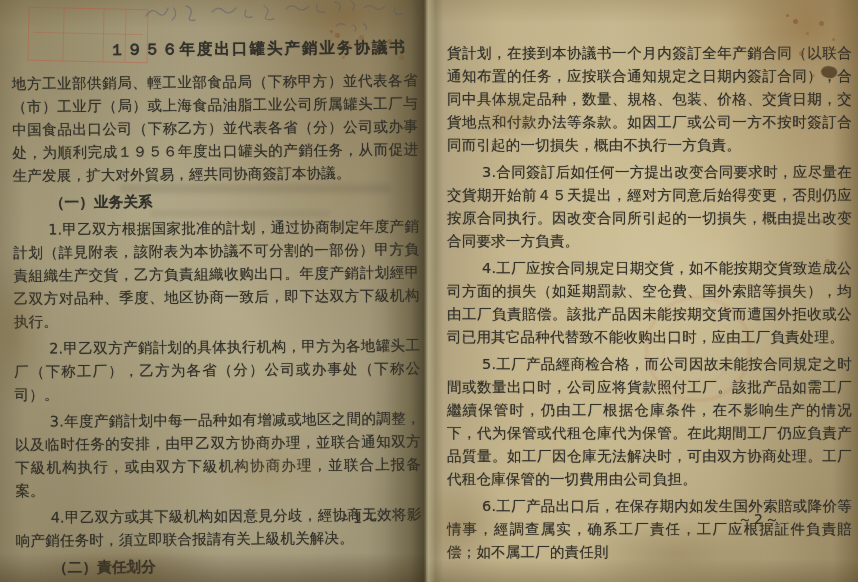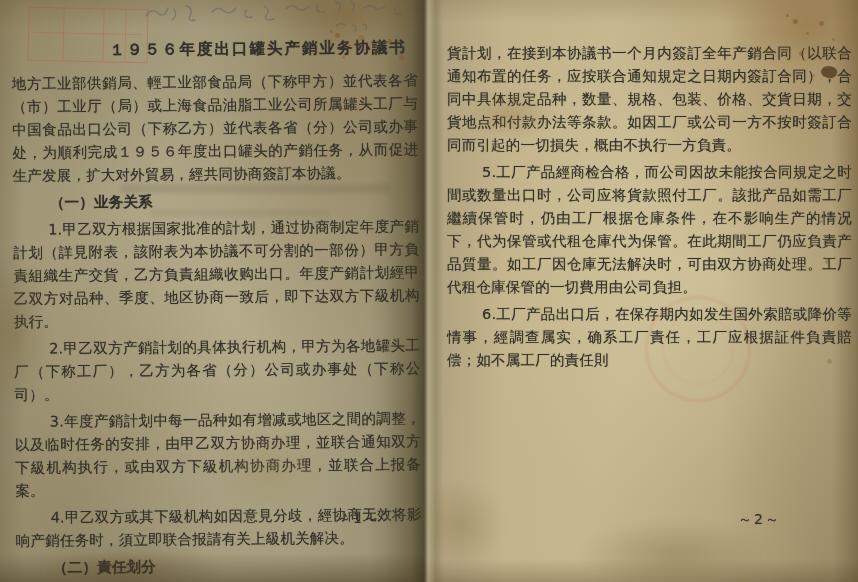--- a/index.html
+++ b/index.html
@@ -139,20 +139,22 @@
     <div class="stain" style="left:-20px;top:250px;width:70px;height:160px;background:radial-gradient(rgba(104,84,46,.30),transparent 70%);"></div>
     <div class="stain" style="left:40px;top:540px;width:180px;height:60px;background:radial-gradient(rgba(92,72,38,.35),transparent 70%);"></div>
     <div class="stain" style="left:210px;top:430px;width:120px;height:80px;background:radial-gradient(rgba(150,126,78,.25),transparent 70%);"></div>
     <div class="freckles" style="left:330px;top:30px;box-shadow:6px 4px 0 1px rgba(128,82,38,.5),18px 14px 0 0 rgba(128,82,38,.45),30px 6px 0 1px rgba(140,92,40,.5),44px 20px 0 0 rgba(128,82,38,.4),58px 10px 0 1px rgba(128,82,38,.5),12px 26px 0 0 rgba(128,82,38,.4),70px 26px 0 1px rgba(140,92,40,.45);"></div>
   </section>
 
   <section class="page right">
 
     <div class="textcol">
       <p class="cont">貨計划，在接到本协議书一个月内簽訂全年产銷合同（以联合通知布置的任务，应按联合通知規定之日期内簽訂合同），合同中具体規定品种，数量、規格、包装、价格、交貨日期，交貨地点和付款办法等条款。如因工厂或公司一方不按时簽訂合同而引起的一切損失，概由不执行一方負責。</p>
+      <p class="clause">3.合同簽訂后如任何一方提出改变合同要求时，应尽量在交貨期开始前４５天提出，經对方同意后始得变更，否則仍应按原合同执行。因改变合同所引起的一切損失，概由提出改变合同要求一方負責。</p>
+      <p class="clause">4.工厂应按合同規定日期交貨，如不能按期交貨致造成公司方面的損失（如延期罰款、空仓費、国外索賠等損失），均由工厂負責賠偿。該批产品因未能按期交貨而遭国外拒收或公司已用其它品种代替致不能收购出口时，应由工厂負責处理。</p>
       <p class="clause">5.工厂产品經商检合格，而公司因故未能按合同規定之时間或数量出口时，公司应将貨款照付工厂。該批产品如需工厂繼續保管时，仍由工厂根据仓庫条件，在不影响生产的情况下，代为保管或代租仓庫代为保管。在此期間工厂仍应負責产品質量。如工厂因仓庫无法解决时，可由双方协商处理。工厂代租仓庫保管的一切費用由公司負担。</p>
       <p class="clause">6.工厂产品出口后，在保存期内如发生国外索賠或降价等情事，經調查属实，确系工厂責任，工厂应根据証件負責賠偿；如不属工厂的責任則</p>
     </div>
 
     <div class="pagenum">～2～</div>
 
     <div class="stamp-circle"></div>
     <div class="smudge"></div>
 
     <div class="stain" style="left:300px;top:-20px;width:160px;height:90px;background:radial-gradient(rgba(130,92,42,.35),transparent 70%);"></div>

